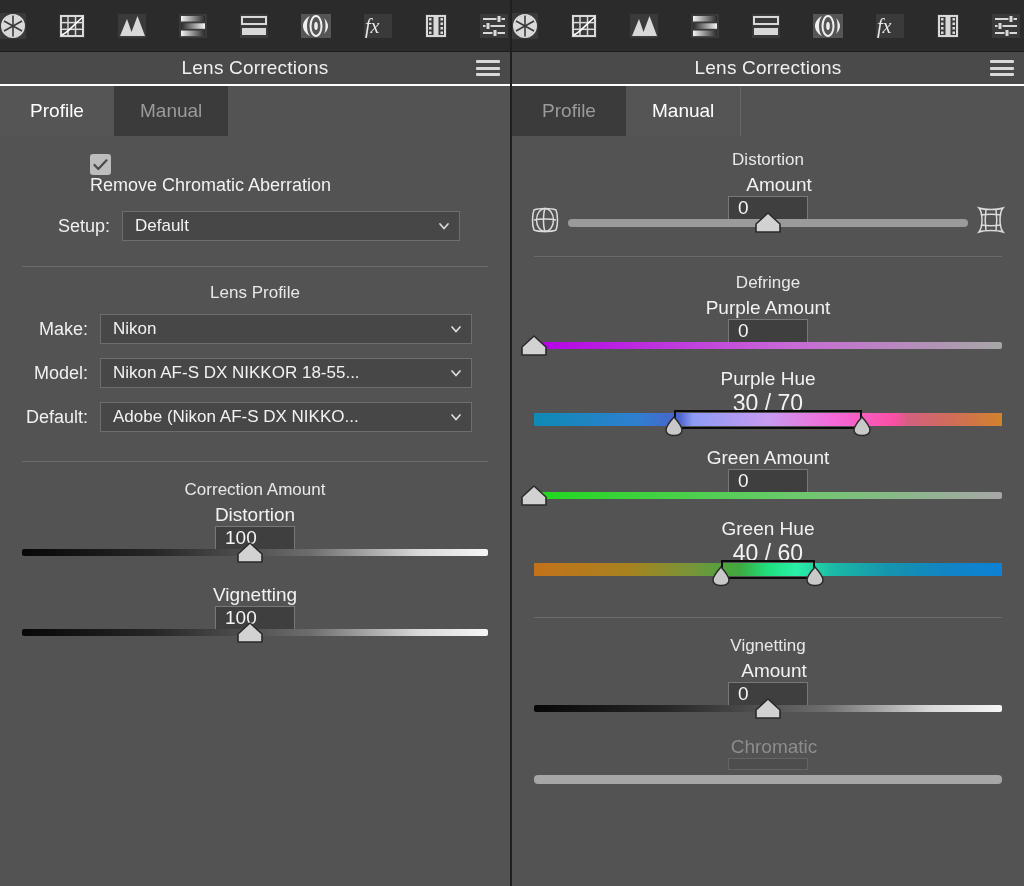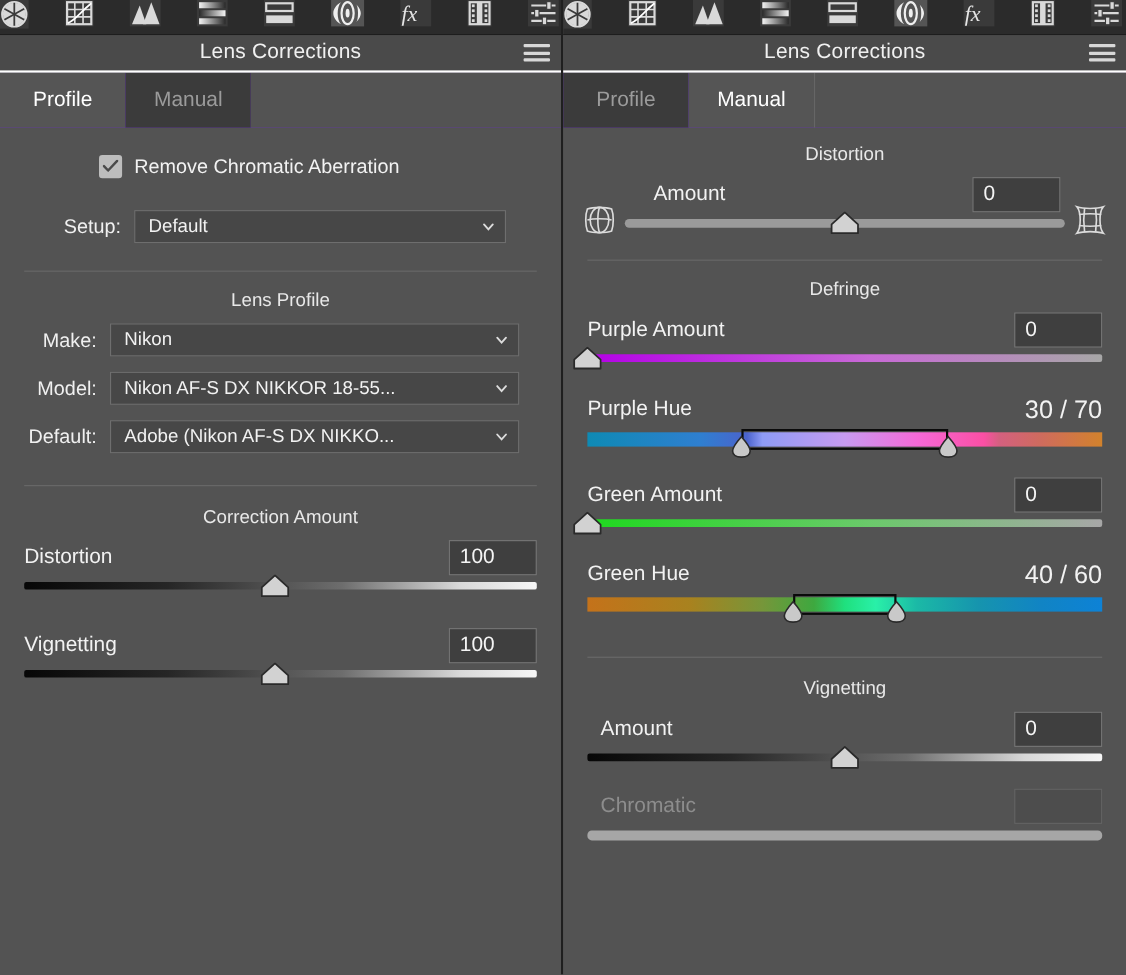--- a/index.html
+++ b/index.html
@@ -8,22 +8,22 @@
     background: #535353;
     font-family: "Liberation Sans", sans-serif;
     overflow: hidden;
   }
   .app { display: flex; width: 1024px; height: 886px; }
   .panel { width: 512px; height: 886px; background: #535353; position: relative; }
   .panel.left { border-right: 2px solid #1f1f1f; }
 
   
   .toolbar {
-    height: 32px; background: #2b2b2b;
-    display: flex; align-items: flex-start;
+    height: 52px; background: #2b2b2b;
+    display: flex; align-items: center;
     border-bottom: 1px solid #1c1c1c;
     gap: 32px;
   }
   .tool {
     width: 42px; display: flex; align-items: center; justify-content: center;
     background: #3a3a3a; margin-right: 1px; cursor: pointer;
   }
   .tool.active { background: #555555; }
   .tool.plain { background: #3a3a3a; }
   .tool svg { display: block; }
@@ -62,21 +62,21 @@
 
   
   .content { padding: 0; }
   .section-title {
     text-align: center; color: #e8e8e8; font-size: 17px;
     margin: 16px 0 10px 0;
   }
   .divider { height: 1px; background: #6a6a6a; margin: 0 22px; }
 
   
-  .check-row { display: flex; align-items: center; margin: 0 0 0 90px; height: 34px; }
+  .check-row { display: flex; margin: 0 0 0 90px; height: 34px; flex-direction: column; }
   .checkbox {
     width: 21px; height: 21px; border-radius: 3px; background: #bdbdbd;
     display: flex; align-items: center; justify-content: center;
     margin-right: 11px; cursor: pointer; flex: none;
   }
   .checkbox svg { display: block; }
   .check-label { color: #f2f2f2; font-size: 18px; }
 
   
   .field-row { display: flex; align-items: center; height: 32px; margin-bottom: 12px; }
@@ -89,22 +89,23 @@
     display: flex; align-items: center; padding: 0 8px 0 12px;
     color: #f2f2f2; font-size: 17px; cursor: pointer; overflow: hidden;
     white-space: nowrap;
   }
   .select .sel-text { flex: 1; overflow: hidden; text-overflow: ellipsis; }
   .chev { width: 14px; height: 14px; flex: none; margin-left: 6px; }
 
   
   .slider-block { margin: 0 22px 4px 22px; }
   .slider-head {
-    display: flex; align-items: center; justify-content: space-between;
+    display: flex; align-items: center; justify-content: center;
     height: 34px;
+    flex-direction: column;
   }
   .slider-name { color: #f2f2f2; font-size: 19px; }
   .slider-name.disabled { color: #8d8d8d; }
   .numbox {
     width: 80px; height: 32px; background: #3f3f3f;
     border: 1px solid #787878;
     display: flex; align-items: center; padding-left: 9px;
     color: #f4f4f4; font-size: 19px; cursor: text;
   }
   .numbox.empty { background: #4d4d4d; border-color: #646464; }

